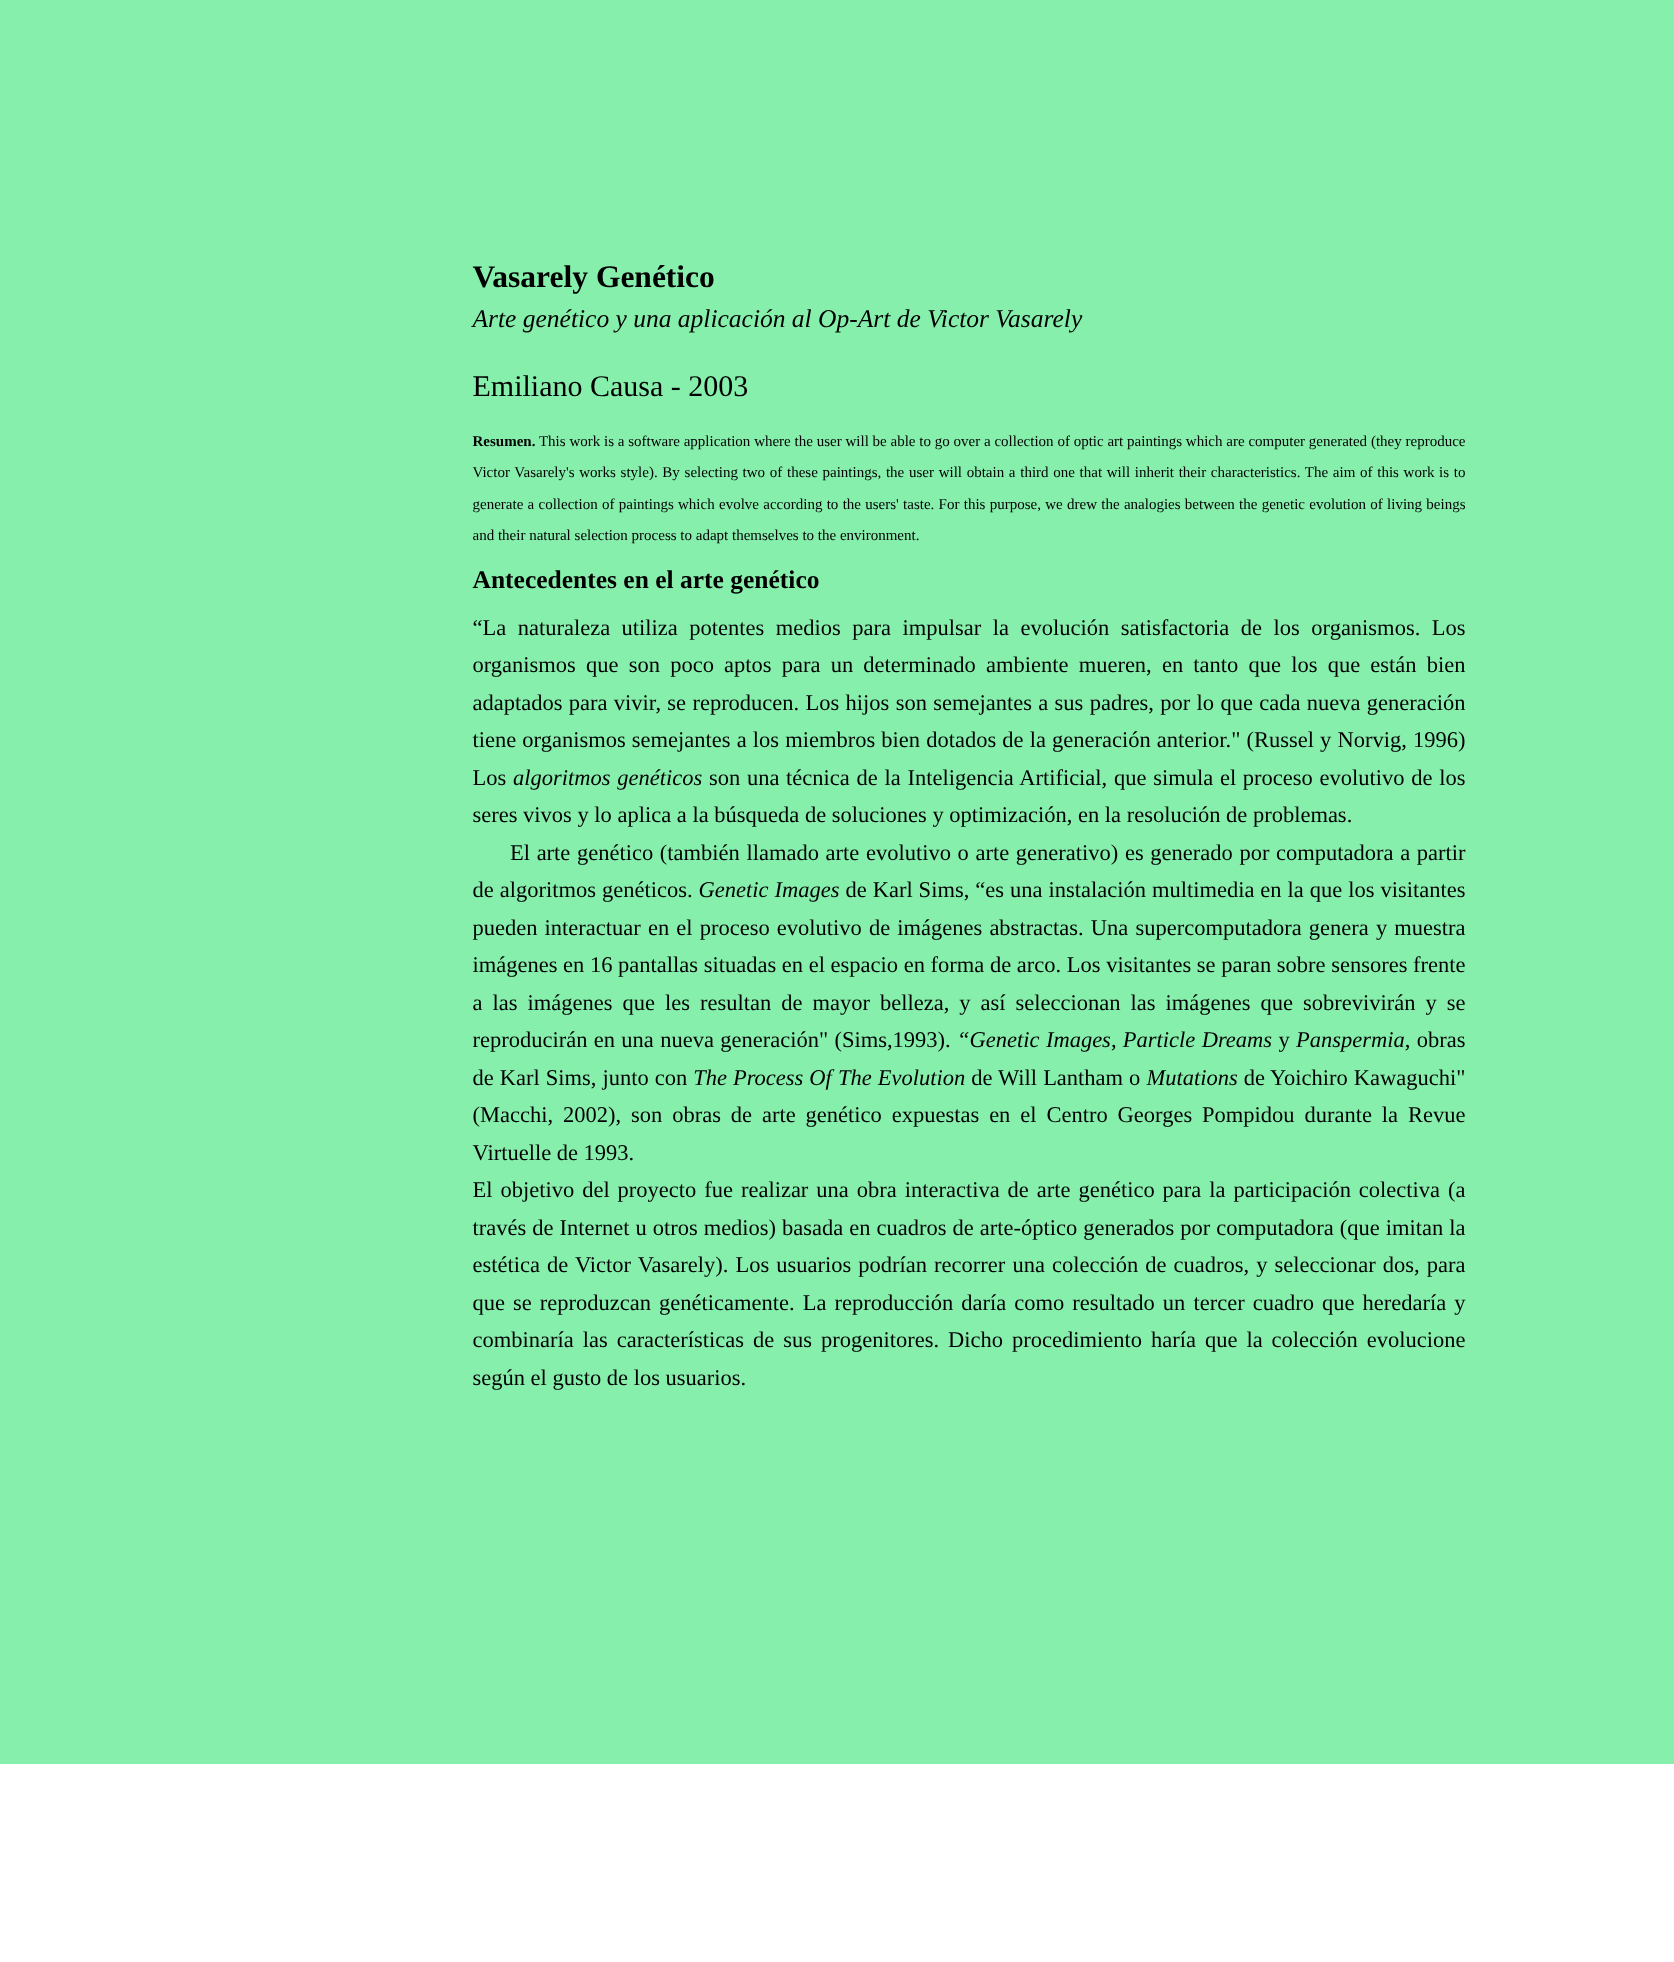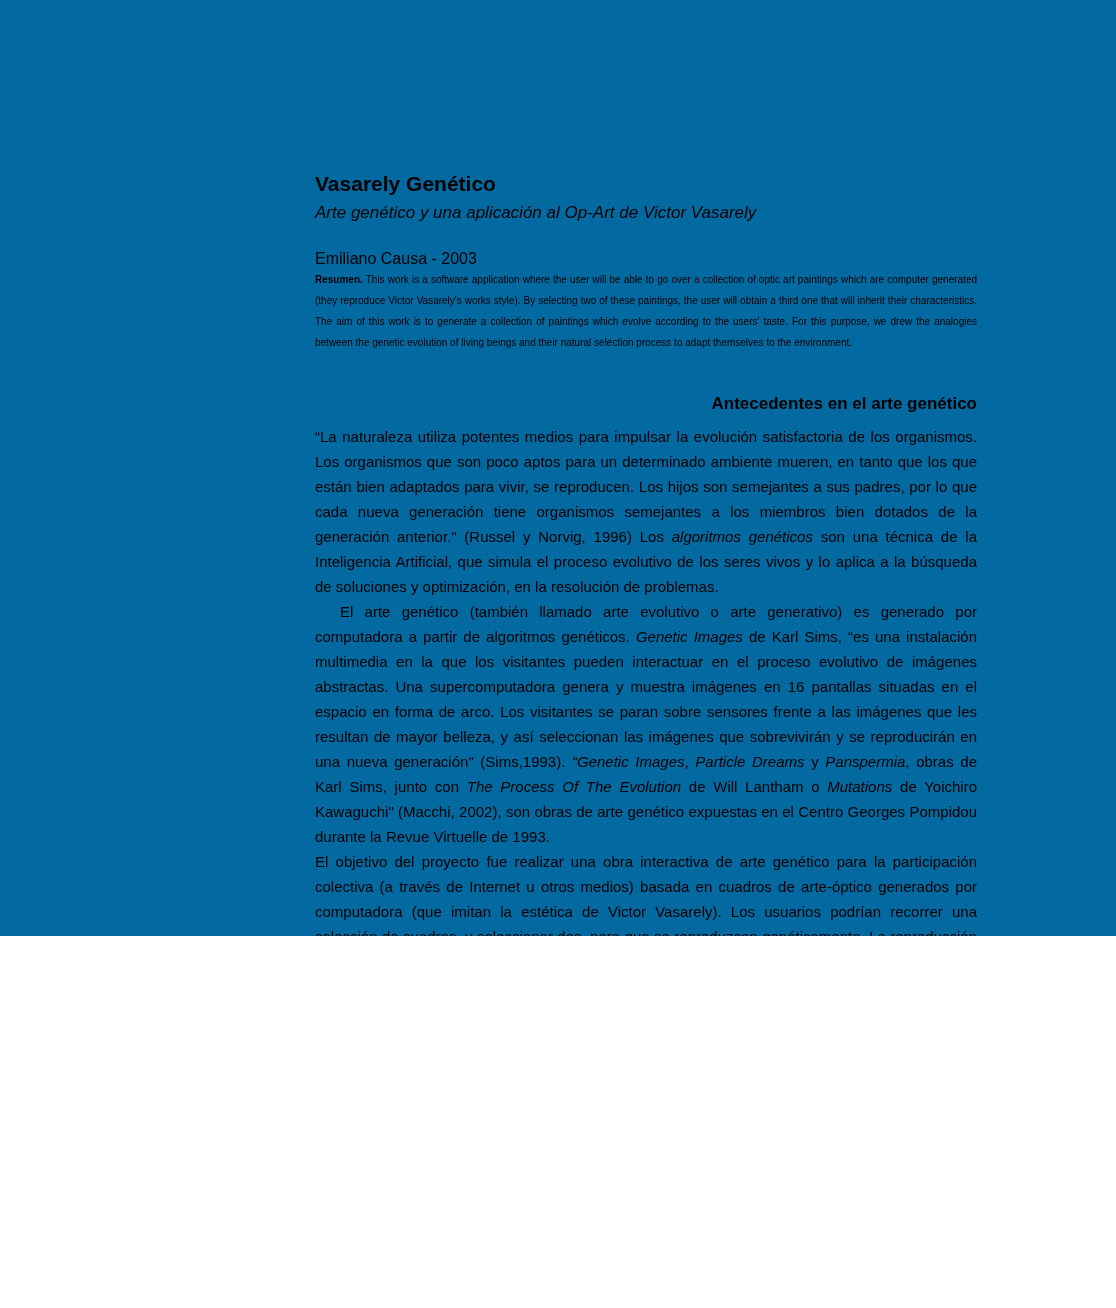--- a/index.html
+++ b/index.html
@@ -4,45 +4,46 @@
 <style>
   * { margin: 0; padding: 0; box-sizing: border-box; }
   html, body {
     width: 1116px; height: 1308px;
     background: #ffffff;
     font-family: "Liberation Sans", sans-serif;
     color: #000000;
   }
   .page {
     position: relative;
-    width: 1116px; height: 936px;
-    background: #0369a1;
+    width: 1116px; height: 1176px;
+    background: #86efac;
     overflow: hidden;
+    font-family: Liberation Serif, serif;
   }
   .content {
     position: absolute;
     left: 315px; top: 172px;
     width: 662px;
   }
   .doc-title {
     font-size: 21px;
     font-weight: bold;
     line-height: 24px;
     margin-bottom: 7px;
   }
   .doc-subtitle {
     font-size: 17px;
     font-style: italic;
     line-height: 20px;
     margin-bottom: 26px;
   }
   .author-line {
-    font-size: 16px;
+    font-size: 20px;
     line-height: 19px;
-    margin-bottom: 1px;
+    margin-bottom: 16px;
   }
   .contact-line {
     font-size: 16px;
     font-style: italic;
     line-height: 19px;
     margin-bottom: 14px;
   }
   .abstract-par {
     font-size: 10px;
     line-height: 21px;
@@ -50,23 +51,22 @@
     margin-bottom: 8px;
   }
   .keywords-par {
     font-size: 15px;
     line-height: 21px;
   }
   .section-heading {
     font-size: 17px;
     font-weight: bold;
     line-height: 19px;
-    margin-top: 41px;
+    margin-top: 9px;
     margin-bottom: 11px;
-    text-align: right;
   }
   .body-par {
     font-size: 15px;
     line-height: 25px;
     text-align: justify;
   }
   .body-par.indent { text-indent: 25px; }
   .bold { font-weight: bold; }
   .italic { font-style: italic; }
   .page-number {

